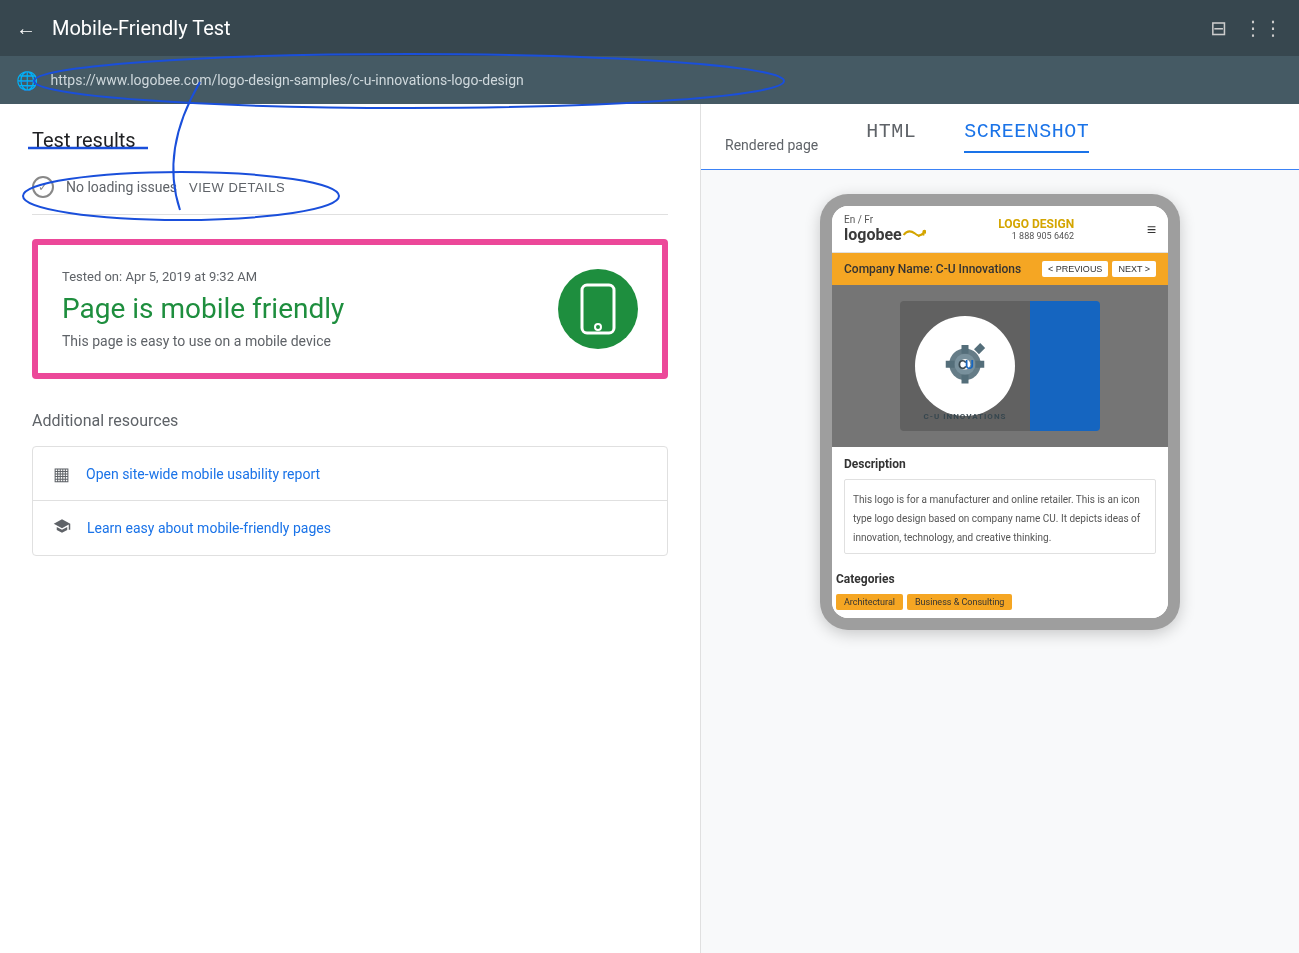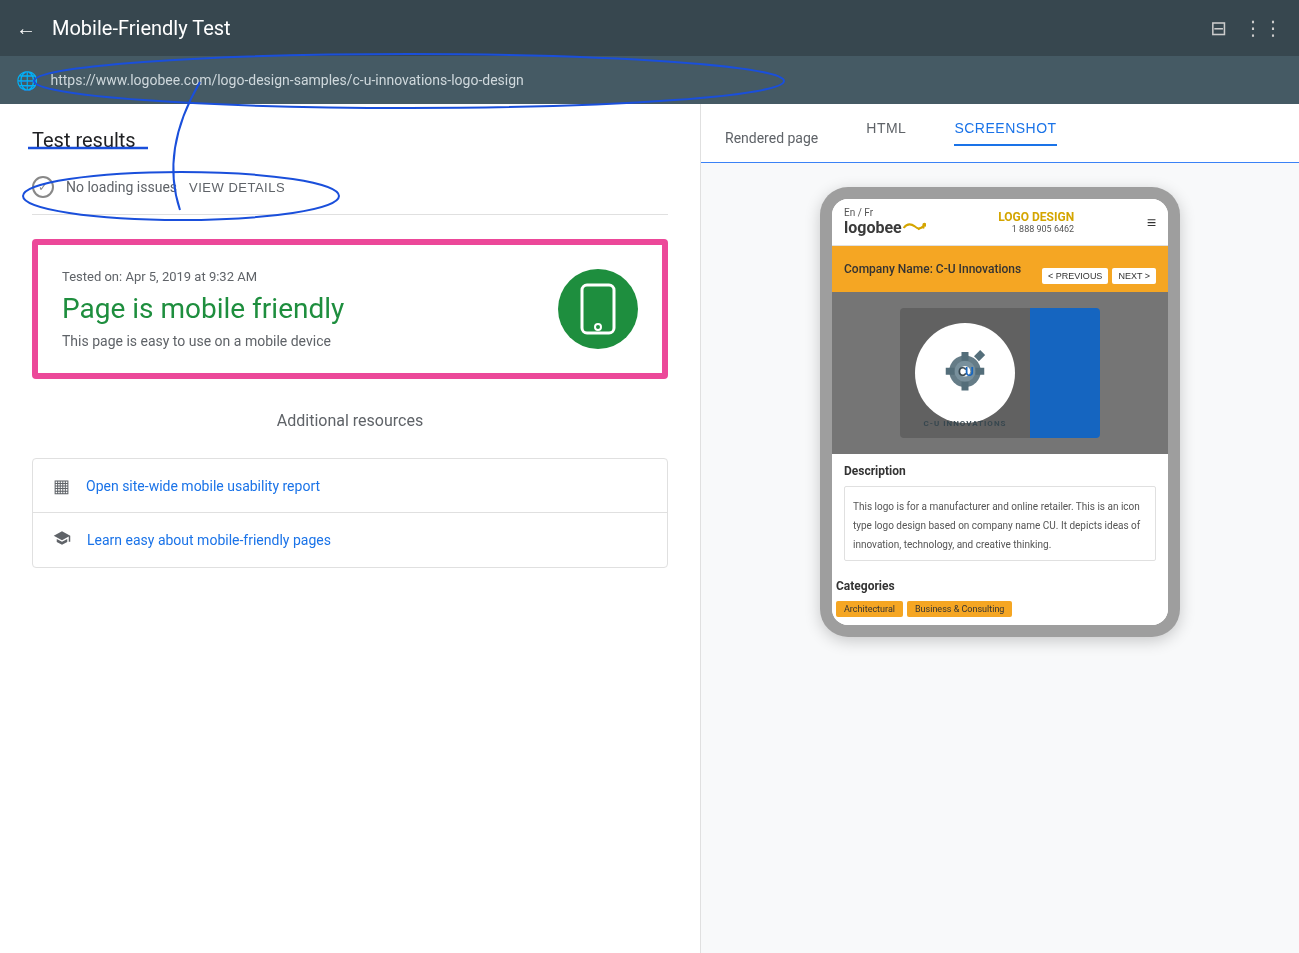--- a/index.html
+++ b/index.html
@@ -147,22 +147,21 @@
       display: flex;
       align-items: center;
       justify-content: center;
       flex-shrink: 0;
     }
 
     
     .additional-title {
       color: #5f6368;
       font-size: 16px;
-      margin-bottom: 28px;
-      text-align: center;
+      margin-bottom: 16px;
     }
     .resources-list {
       border: 1px solid #e0e0e0;
       border-radius: 4px;
     }
     .resource-item {
       display: flex;
       align-items: center;
       gap: 16px;
       padding: 16px 20px;
@@ -204,29 +203,30 @@
       gap: 48px;
       border-bottom: 1px solid #3b82f6;
       background: #fff;
     }
     .rendered-page-label {
       color: #5f6368;
       font-size: 14px;
     }
     .tab-btn {
       color: #5f6368;
-      font-size: 14px;
+      font-size: 20px;
       font-weight: 500;
       padding: 0 0 8px 0;
       cursor: pointer;
       background: none;
       border: none;
       border-bottom: 2px solid transparent;
       text-transform: uppercase;
       letter-spacing: 0.5px;
+      font-family: Liberation Mono, monospace;
     }
     .tab-btn.active {
       color: #1a73e8;
       border-bottom: 2px solid #1a73e8;
     }
 
     
     .phone-wrapper {
       display: flex;
       justify-content: center;
@@ -304,21 +304,20 @@
       gap: 4px;
     }
     .lb-nav-btn {
       background: #fff;
       border: none;
       font-size: 9px;
       padding: 3px 6px;
       cursor: pointer;
       border-radius: 2px;
       color: #333;
-      margin-top: 14px;
     }
 
     
     .lb-logo-display {
       background: #757575;
       display: flex;
       align-items: center;
       justify-content: center;
       padding: 16px;
     }

